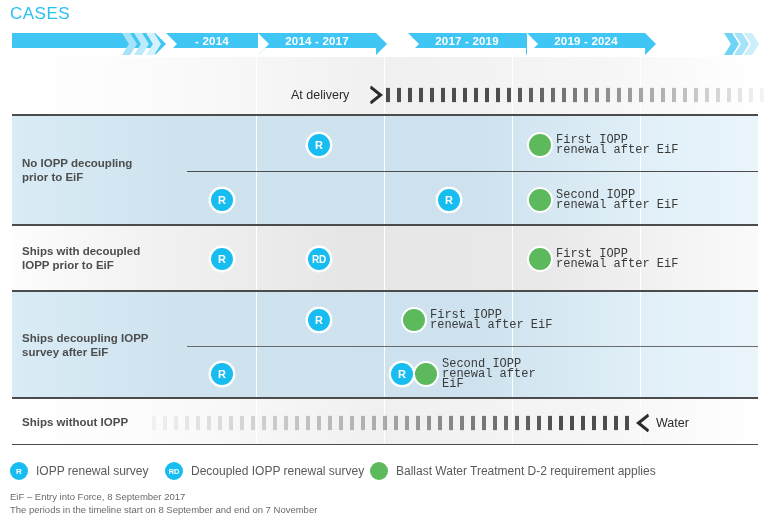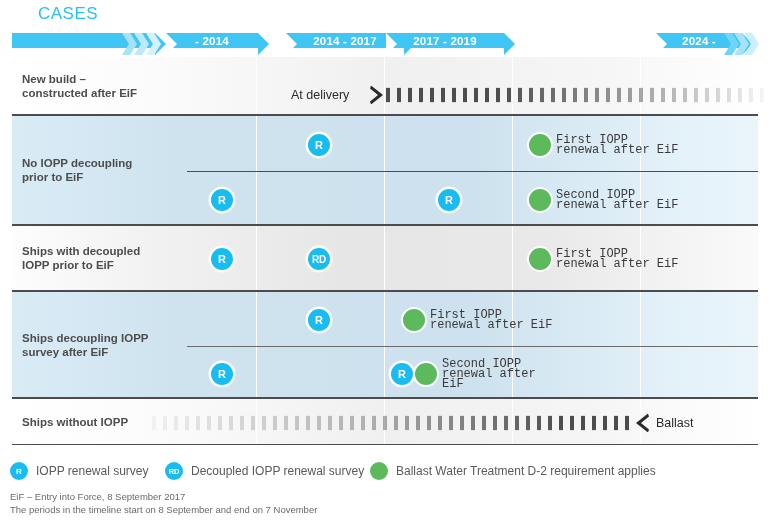--- a/index.html
+++ b/index.html
@@ -10,21 +10,21 @@
     background: #ffffff;
     font-family: "Liberation Sans", sans-serif;
     overflow: hidden;
   }
   #root { position: relative; width: 770px; height: 522px; }
 
   
   #title {
     position: absolute; left: 10px; top: 4px;
     font-size: 17px; letter-spacing: 0.5px;
-    color: #29c0f2; font-weight: 400; margin-left: 28px;
+    color: #29c0f2; font-weight: 400;
   }
 
   
   #timeline-header {
     position: absolute; left: 12px; top: 33px;
     width: 746px; height: 22px;
   }
   .tl-seg {
     position: absolute; top: 0; height: 15px;
     display: flex; align-items: center; justify-content: center;
@@ -177,52 +177,50 @@
     <div class="tl-chev" style="left:122px;color:#bdeafa;"></div>
     <div class="tl-chev" style="left:134px;color:#d4f1fc;"></div>
 
     <div class="tl-seg" style="left:154px;width:92px;">
       <div class="tl-body"></div>
         <div class="tl-notch"></div>
         <div class="tl-arrowtip"></div>
       <span class="tl-label">- 2014</span>
     </div>
 
-    <div class="tl-seg" style="left:274px;width:118px;text-align:center;">
+    <div class="tl-seg" style="left:246px;width:118px;text-align:center;">
       <div class="tl-body"></div>
         <div class="tl-notch"></div>
         <div class="tl-arrowtip"></div>
       <span class="tl-label">2014 - 2017</span>
     </div>
 
-    <div class="tl-seg" style="left:374px;width:118px;">
+    <div class="tl-seg" style="left:396px;width:118px;">
       <div class="tl-body"></div>
         <div class="tl-notch"></div>
         <div class="tl-arrowtip"></div>
       <span class="tl-label">2017 - 2019</span>
     </div>
 
-
-    <div class="tl-seg" style="left:644px;width:86px;">
+    <div class="tl-seg" style="left:515px;width:118px;">
       <div class="tl-body"></div>
         <div class="tl-notch"></div>
         <div class="tl-arrowtip"></div>
-      <span class="tl-label">2024 -</span>
-    </div>
+      <span class="tl-label">2019 - 2024</span>
+    </div>
+
 
     <div class="tl-chev" style="left:712px;color:#6fd4f6;"></div>
     <div class="tl-chev" style="left:722px;color:#a6e2f8;"></div>
     <div class="tl-chev" style="left:732px;color:#cdeffc;"></div>
   </div>
 
   <div id="matrix">
 
     <div class="row white" style="top:0;height:58px;border-top:none;">
-      <div class="row-label">New build –
-constructed after EiF</div>
       <div class="vline" style="left:244px;"></div>
       <div class="vline" style="left:372px;"></div>
       <div class="vline" style="left:500px;"></div>
       <div class="vline" style="left:628px;"></div>
 
       <span class="inline-note" style="left:279px;top:38px;">At delivery</span>
       <div class="chev-right" style="left:358px;top:38px;"></div>
       <div class="dashline dash-fadeout" style="left:374px;top:38px;width:380px;"></div>
     </div>
 
@@ -302,21 +300,21 @@
 
     <div class="row white" style="top:341px;height:47px;">
       <div class="row-label" style="left:10px;">Ships without IOPP</div>
       <div class="vline" style="left:244px;"></div>
       <div class="vline" style="left:372px;"></div>
       <div class="vline" style="left:500px;"></div>
       <div class="vline" style="left:628px;"></div>
 
       <div class="dashline dash-fadein" style="left:140px;top:24px;width:484px;"></div>
       <div class="chev-left" style="left:624px;top:24px;"></div>
-      <span class="inline-note" style="left:644px;top:24px;">Ballast</span>
+      <span class="inline-note" style="left:644px;top:24px;">Water</span>
     </div>
 
   </div>
 
   <div id="legend">
     <div class="lg-item" style="left:0px;">
       <span class="lg-badge">
         <span>R</span>
       </span>
       <span class="lg-text">IOPP renewal survey</span>

